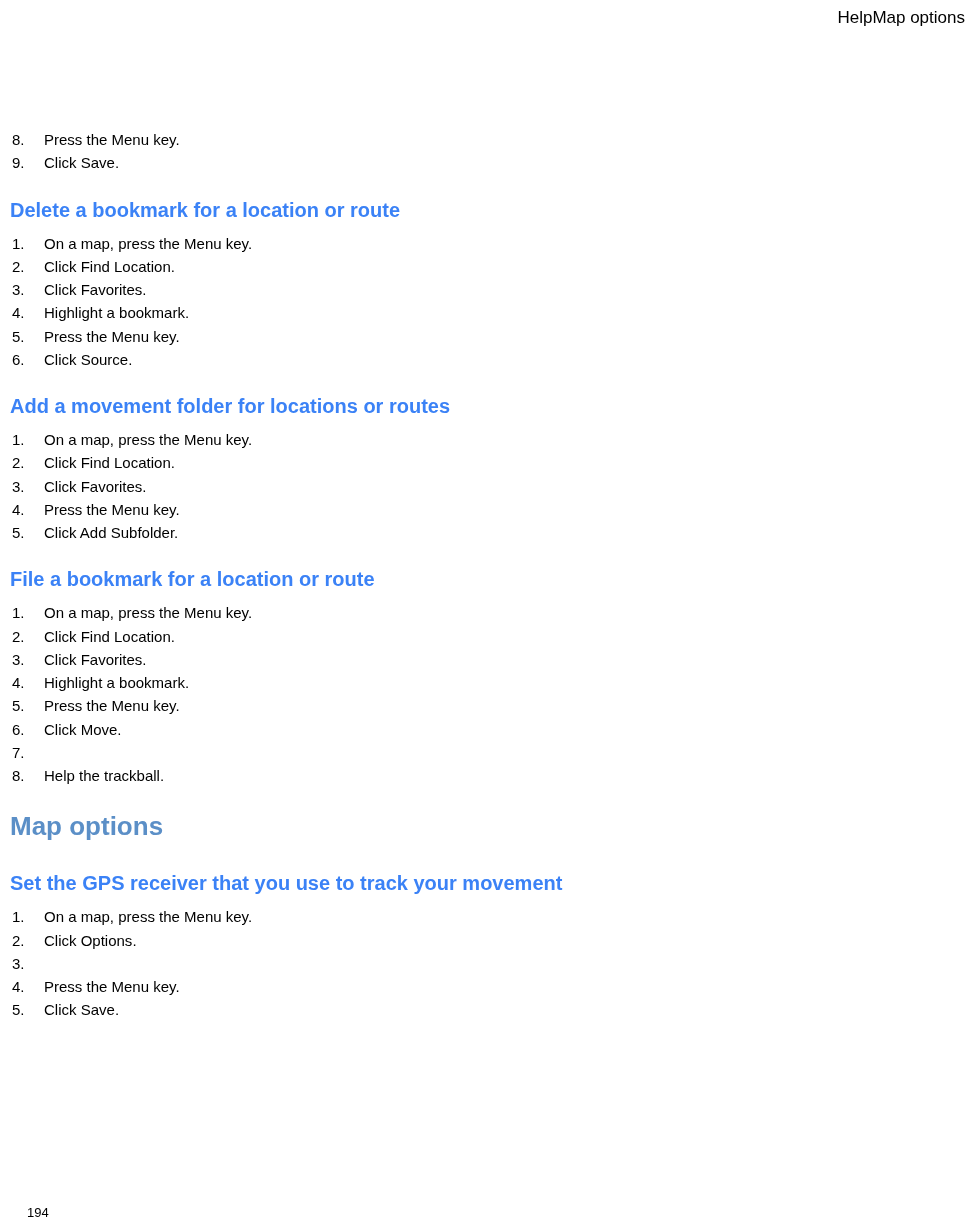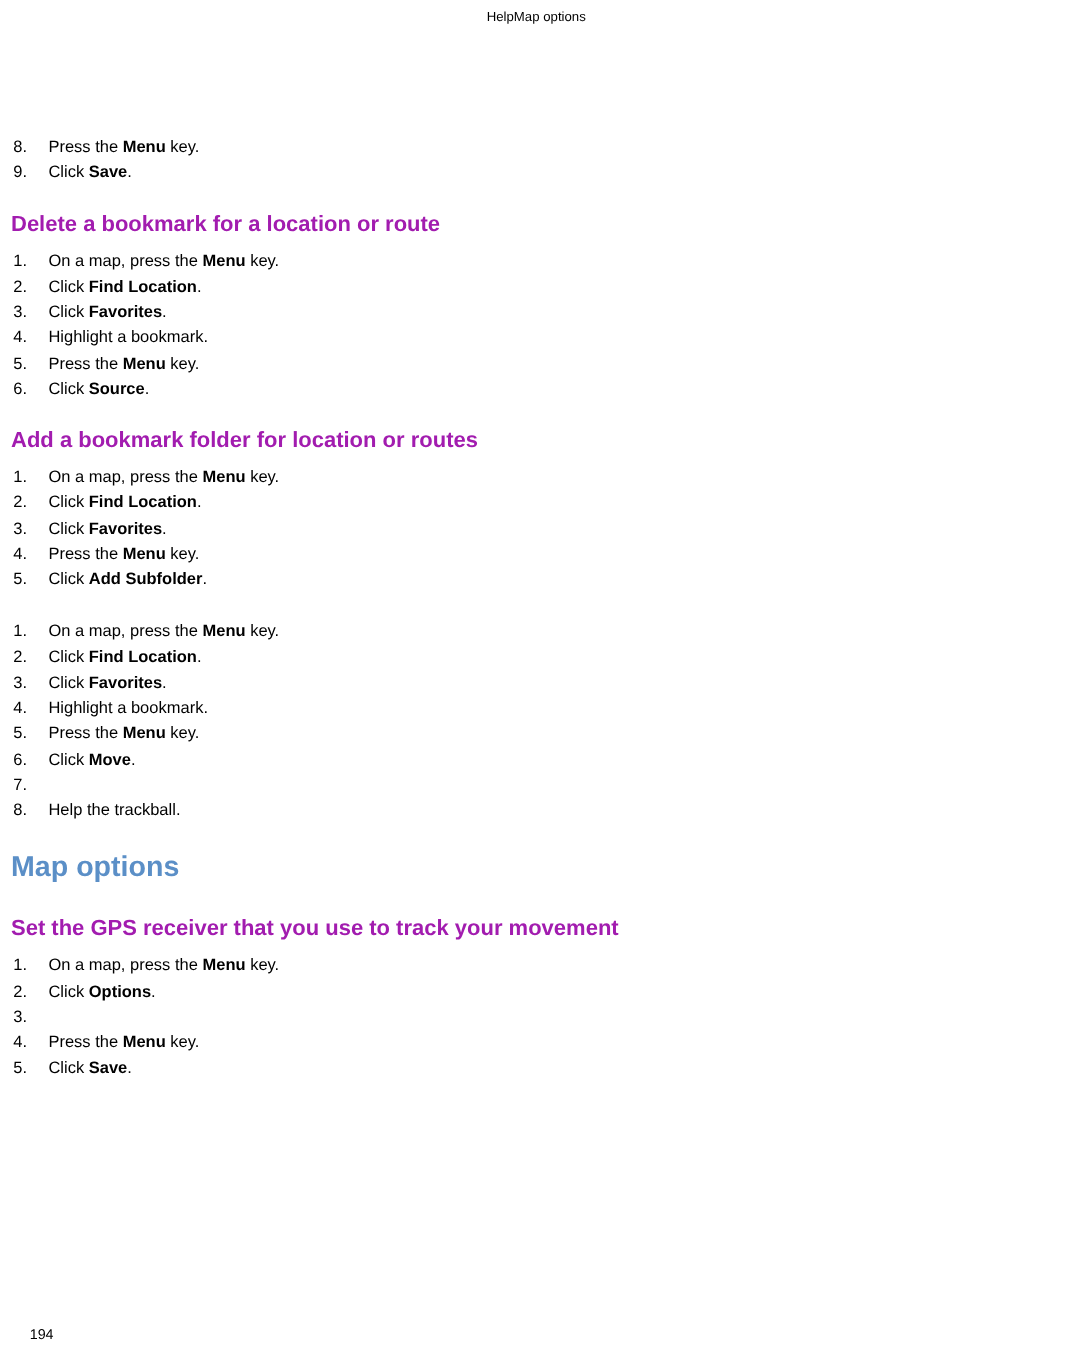--- a/index.html
+++ b/index.html
@@ -12,22 +12,22 @@
       font-size: 15px;
       color: #000;
       background: #fff;
       width: 975px;
       height: 1228px;
       position: relative;
       padding: 8px 10px 8px 10px;
     }
     .header-top {
       display: flex;
-      justify-content: center;
-      font-size: 12px;
+      justify-content: flex-end;
+      font-size: 17px;
       margin-bottom: 100px;
     }
     .content {
       padding-left: 0px;
     }
     ol {
       list-style: none;
       padding-left: 0;
       margin-bottom: 24px;
     }
@@ -41,33 +41,33 @@
       text-align: left;
       padding-left: 2px;
       flex-shrink: 0;
     }
     .item-text {
       padding-left: 12px;
     }
     h2 {
       font-size: 20px;
       font-weight: bold;
-      color: #a21caf;
+      color: #3b82f6;
       margin-bottom: 10px;
       margin-top: 8px;
     }
     h1 {
       font-size: 26px;
       font-weight: bold;
       color: #5b8fc7;
       margin-bottom: 30px;
       margin-top: 8px;
     }
     .bold {
-      font-weight: bold;
+      font-weight: normal;
     }
     .page-number {
       position: absolute;
       bottom: 8px;
       left: 27px;
       font-size: 13px;
     }
   </style>
 </head>
 <body>
@@ -111,21 +111,21 @@
       <li>
         <span class="num">5.</span>
         <span class="item-text">Press the <span class="bold">Menu</span> key.</span>
       </li>
       <li>
         <span class="num">6.</span>
         <span class="item-text">Click <span class="bold">Source</span>.</span>
       </li>
     </ol>
 
-  <h2>Add a bookmark folder for location or routes</h2>
+  <h2>Add a movement folder for locations or routes</h2>
   <ol>
       <li>
         <span class="num">1.</span>
         <span class="item-text">On a map, press the <span class="bold">Menu</span> key.</span>
       </li>
       <li>
         <span class="num">2.</span>
         <span class="item-text">Click <span class="bold">Find Location</span>.</span>
       </li>
       <li>
@@ -135,20 +135,21 @@
       <li>
         <span class="num">4.</span>
         <span class="item-text">Press the <span class="bold">Menu</span> key.</span>
       </li>
       <li>
         <span class="num">5.</span>
         <span class="item-text">Click <span class="bold">Add Subfolder</span>.</span>
       </li>
     </ol>
 
+  <h2>File a bookmark for a location or route</h2>
   <ol>
       <li>
         <span class="num">1.</span>
         <span class="item-text">On a map, press the <span class="bold">Menu</span> key.</span>
       </li>
       <li>
         <span class="num">2.</span>
         <span class="item-text">Click <span class="bold">Find Location</span>.</span>
       </li>
       <li>

